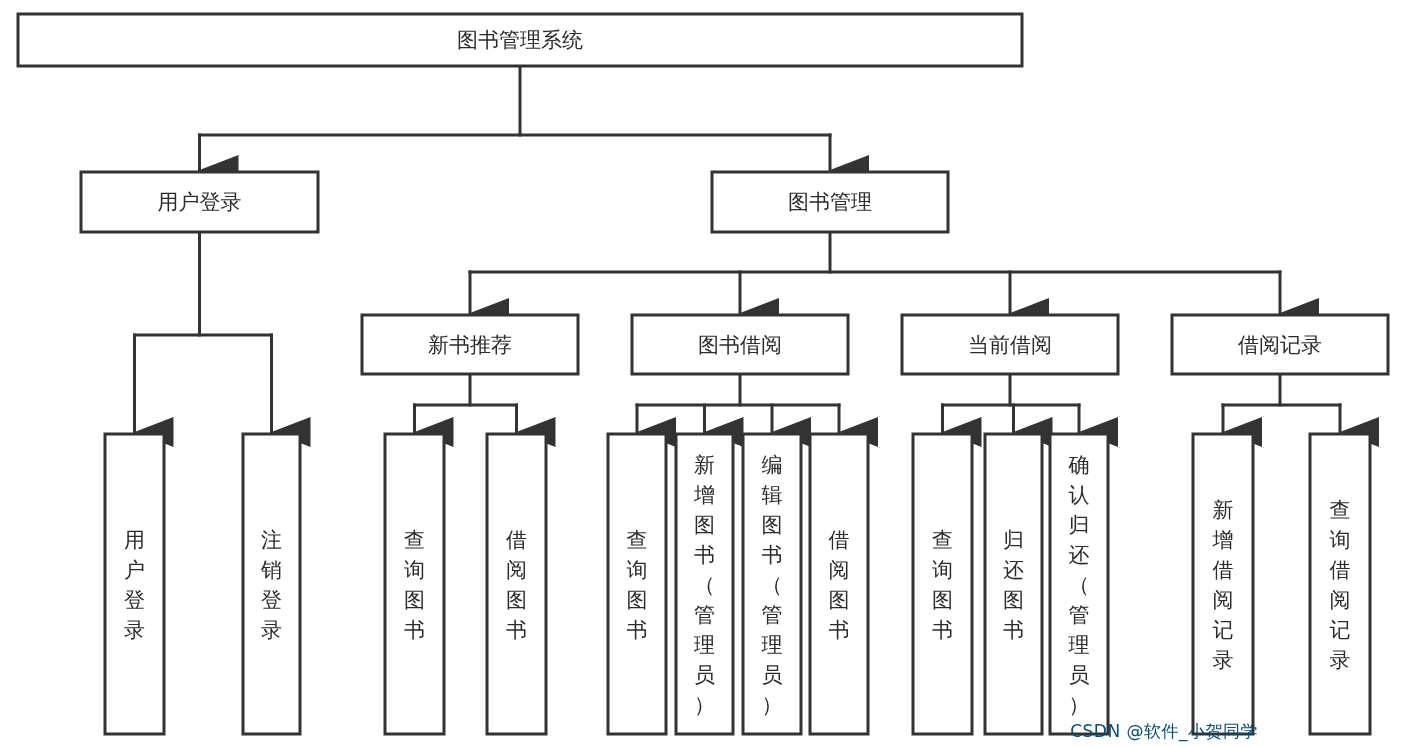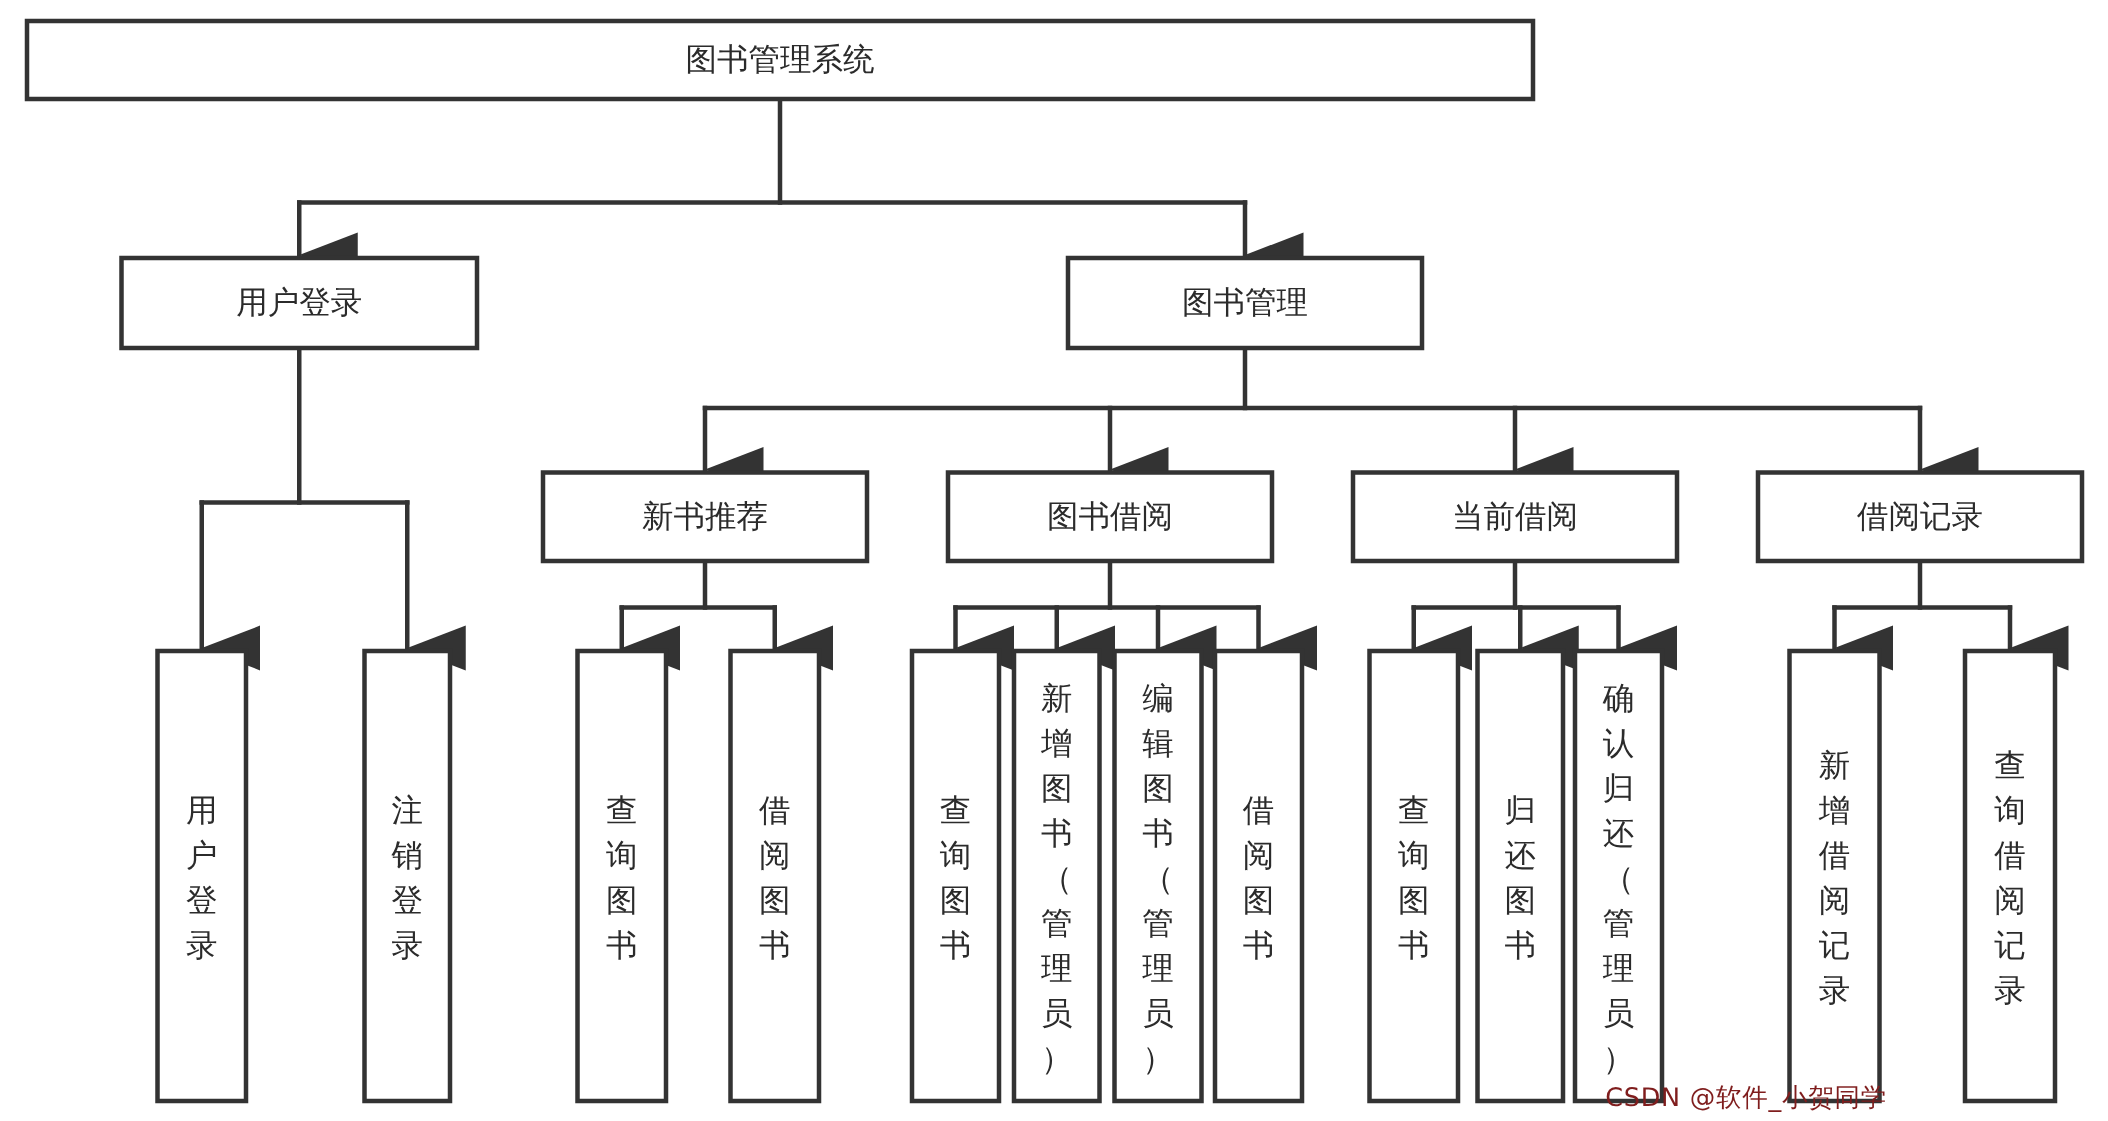--- a/index.html
+++ b/index.html
@@ -54,21 +54,21 @@
     font-family: "DejaVu Sans", "Liberation Sans", sans-serif;
     font-size: 21px;
     text-anchor: middle;
   }
   .watermark {
     position: absolute;
     right: 8px;
     bottom: 4px;
     font-family: "DejaVu Sans", "Liberation Sans", sans-serif;
     font-size: 17px;
-    color: #7f1d1d;
+    color: #0c4a6e;
     letter-spacing: 0.5px;
     white-space: nowrap;
     user-select: none;
   }
 </style>
 </head>
 <body>
 
 <div id="diagram-root">
   <svg class="tree" viewBox="0 0 1405 747" xmlns="http://www.w3.org/2000/svg">

